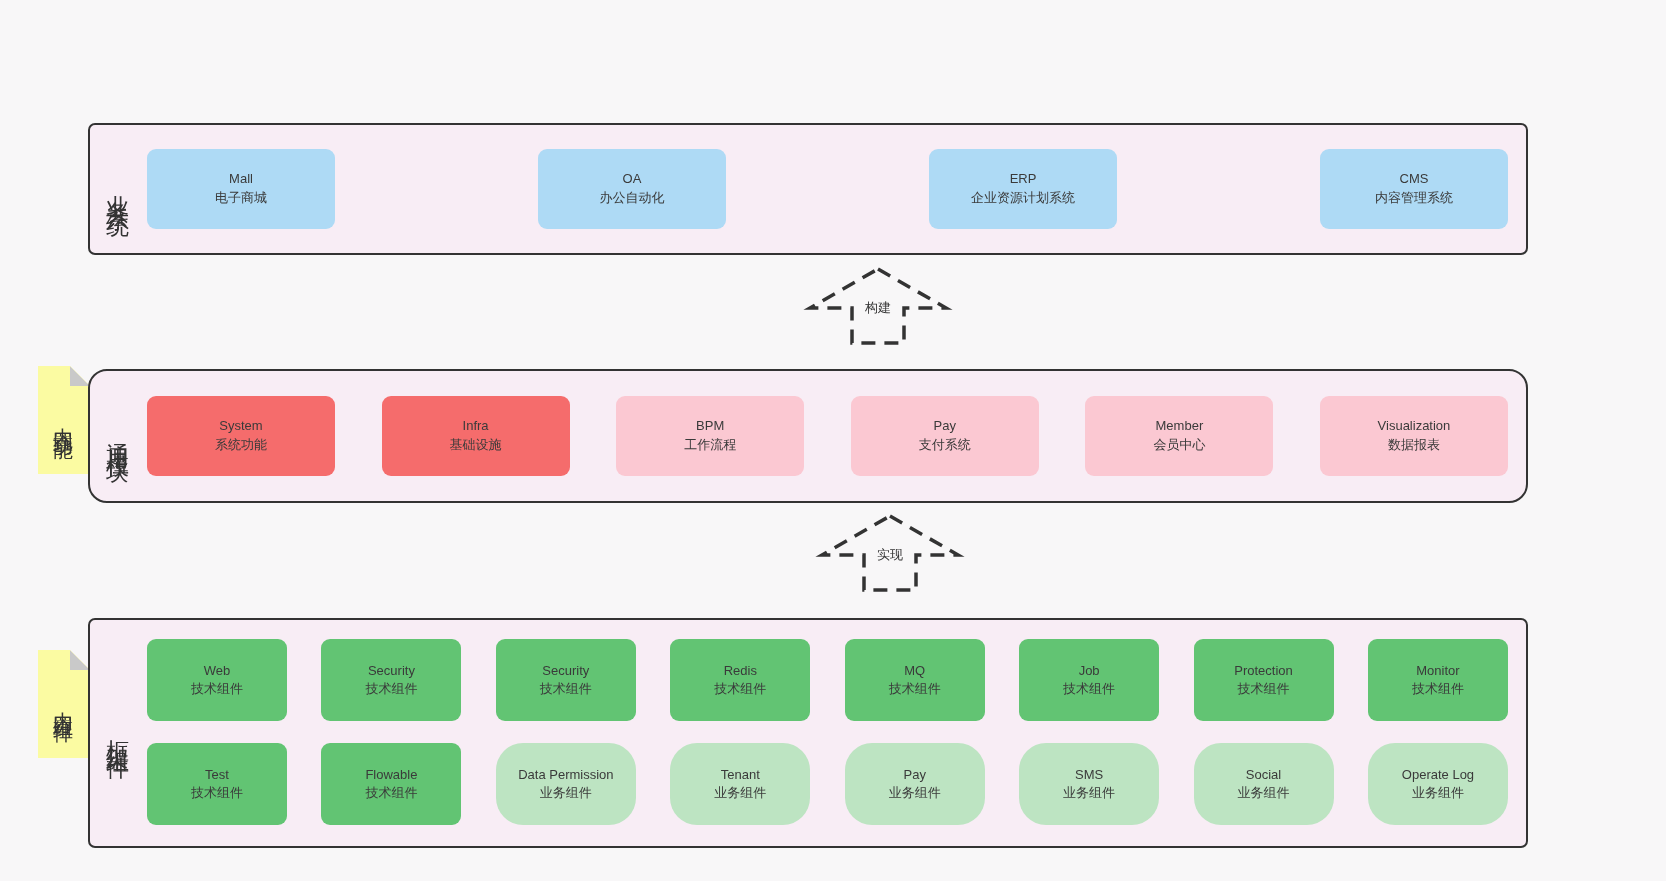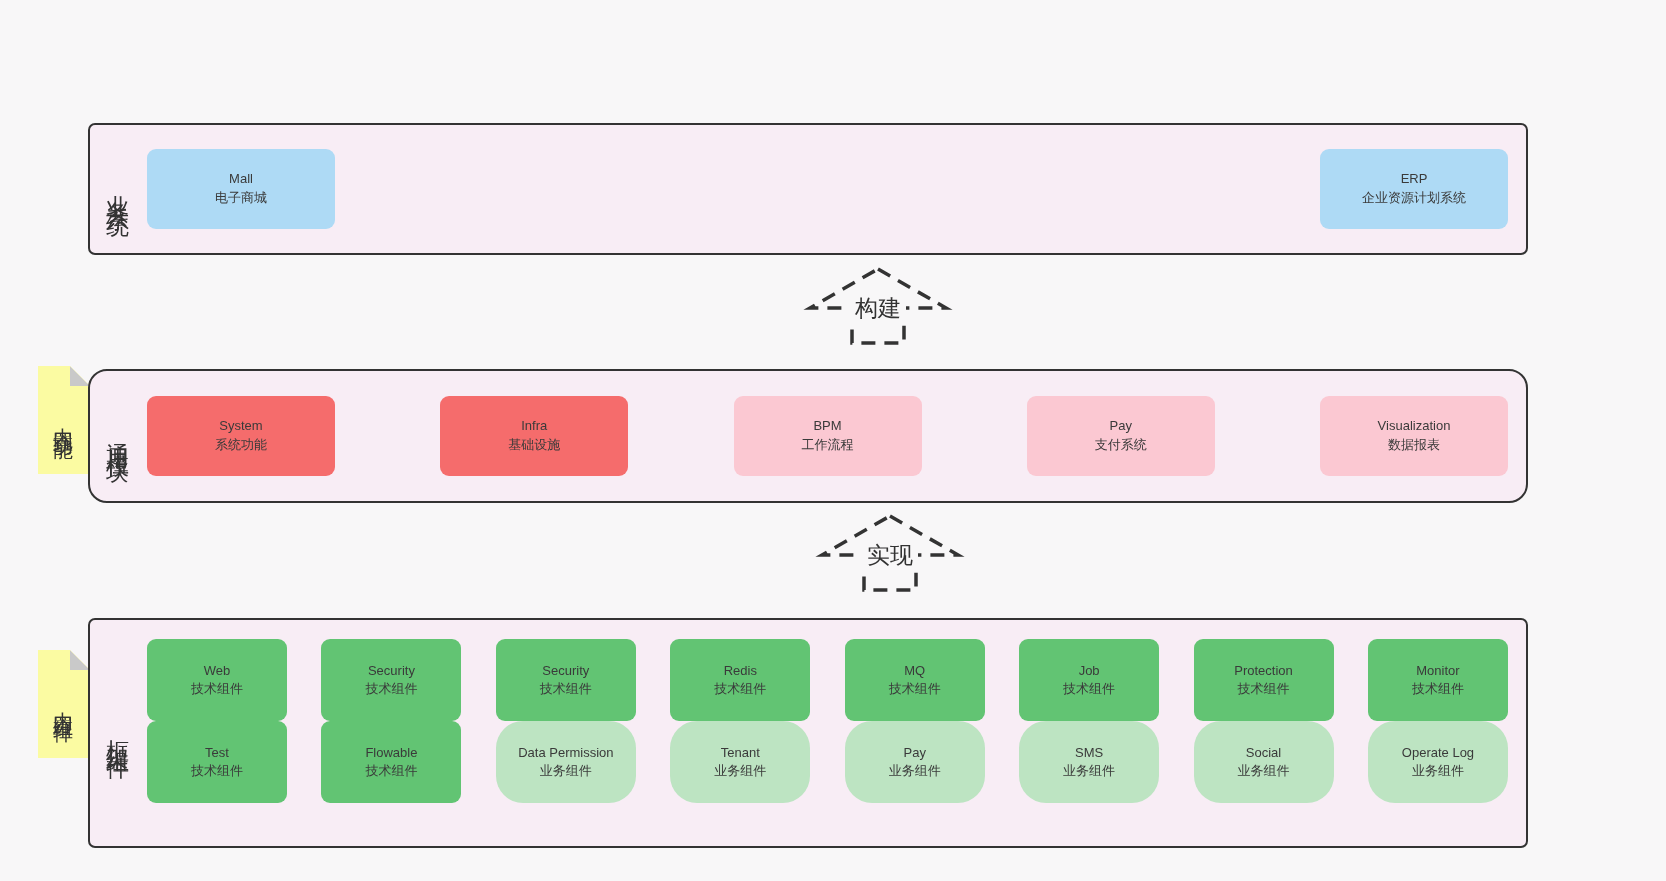--- a/index.html
+++ b/index.html
@@ -28,21 +28,21 @@
     position:absolute;left:0;top:0;bottom:0;width:57px;
     display:flex;align-items:center;justify-content:center;
     writing-mode:vertical-rl;text-orientation:upright;
     font-size:23px;letter-spacing:6px;color:#333;
   }
   .content{
     position:absolute;left:57px;right:18px;top:0;bottom:0;
     display:flex;flex-direction:column;justify-content:center;
   }
   .row{display:flex;justify-content:space-between;align-items:center;}
-  .c-bot .content{justify-content:flex-start;padding-top:19px;box-sizing:border-box;}
+  .c-bot .content{justify-content:flex-start;padding-top:19px;box-sizing:border-box;gap:22px;}
 
   
   .box{
     border-radius:9px;
     display:flex;flex-direction:column;align-items:center;justify-content:center;
     text-align:center;line-height:1.45;font-size:13px;color:#3a3a3a;
     box-sizing:border-box;padding:4px 6px;
   }
   .box-lg{width:188px;height:80px;}
   .box-sm{width:140px;height:82px;line-height:1.4;}
@@ -53,21 +53,21 @@
   .green-light{background:var(--green_light,#bde4c2);border-radius:27px;}
 
   
   .arrow{position:absolute;width:150px;height:80px;z-index:1;}
   .a1{left:803px;top:266px;}
   .a2{left:815px;top:513px;}
   .arrow svg{display:block;}
   .arrow-label{
     position:absolute;left:50%;top:42px;transform:translate(-50%,-50%);
     background:var(--page_bg,#f8f7f8);
-    padding:2px 5px;font-size:23px;color:#333;white-space:nowrap;
+    padding:2px 5px;font-size:13px;color:#333;white-space:nowrap;
   }
 
   
   .note{
     position:absolute;left:38px;width:52px;height:108px;
     background:var(--yellow,#fbfba2);
     clip-path:polygon(0 0,calc(100% - 20px) 0,100% 20px,100% 100%,0 100%);
     display:flex;align-items:center;justify-content:center;
     writing-mode:vertical-rl;text-orientation:upright;
     font-size:20px;letter-spacing:4px;color:#333;
@@ -97,22 +97,30 @@
 
   <div class="container c-top">
     <div class="v-label">业务系统</div>
     <div class="content">
       <div class="row">
         <div class="box box-lg blue">
           <span>Mall</span>
           <span>电子商城</span>
         </div>
         <div class="box box-lg blue">
+          <span>OA</span>
+          <span>办公自动化</span>
+        </div>
+        <div class="box box-lg blue">
           <span>ERP</span>
           <span>企业资源计划系统</span>
+        </div>
+        <div class="box box-lg blue">
+          <span>CMS</span>
+          <span>内容管理系统</span>
         </div>
       </div>
     </div>
   </div>
 
   <div class="arrow a1">
     <svg width="150" height="80" viewBox="0 0 150 80">
       <polygon points="75,3 143,42 101,42 101,77 49,77 49,42 7,42" fill="none" stroke="#333" stroke-width="3.5" stroke-dasharray="14 9"></polygon>
     </svg>
     <span class="arrow-label">构建</span>
@@ -132,20 +140,24 @@
         </div>
         <div class="box box-lg pink">
           <span>BPM</span>
           <span>工作流程</span>
         </div>
         <div class="box box-lg pink">
           <span>Pay</span>
           <span>支付系统</span>
         </div>
         <div class="box box-lg pink">
+          <span>Member</span>
+          <span>会员中心</span>
+        </div>
+        <div class="box box-lg pink">
           <span>Visualization</span>
           <span>数据报表</span>
         </div>
       </div>
     </div>
   </div>
 
   <div class="arrow a2">
     <svg width="150" height="80" viewBox="0 0 150 80">
       <polygon points="75,3 143,42 101,42 101,77 49,77 49,42 7,42" fill="none" stroke="#333" stroke-width="3.5" stroke-dasharray="14 9"></polygon>

